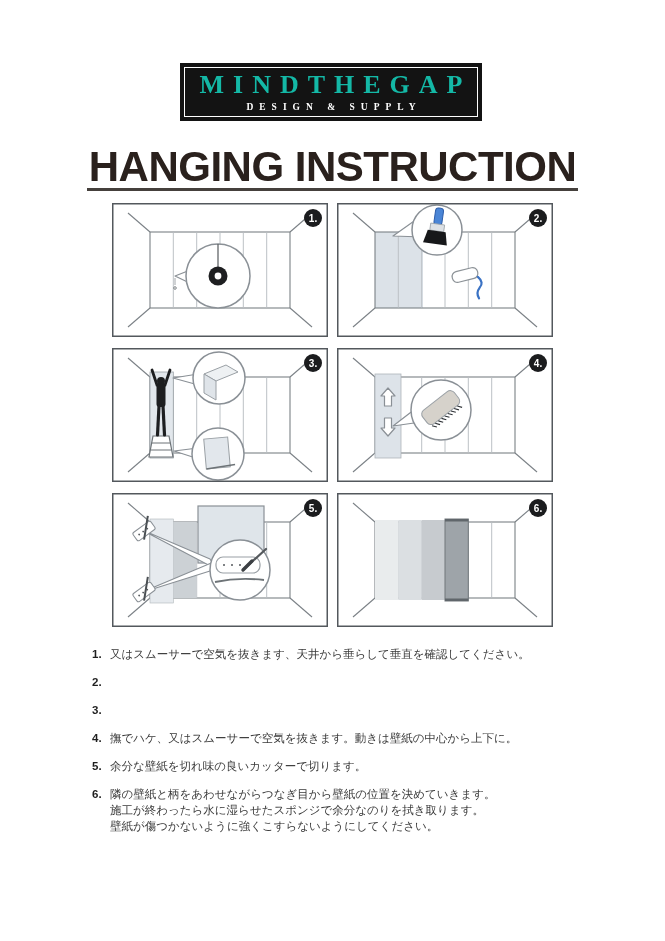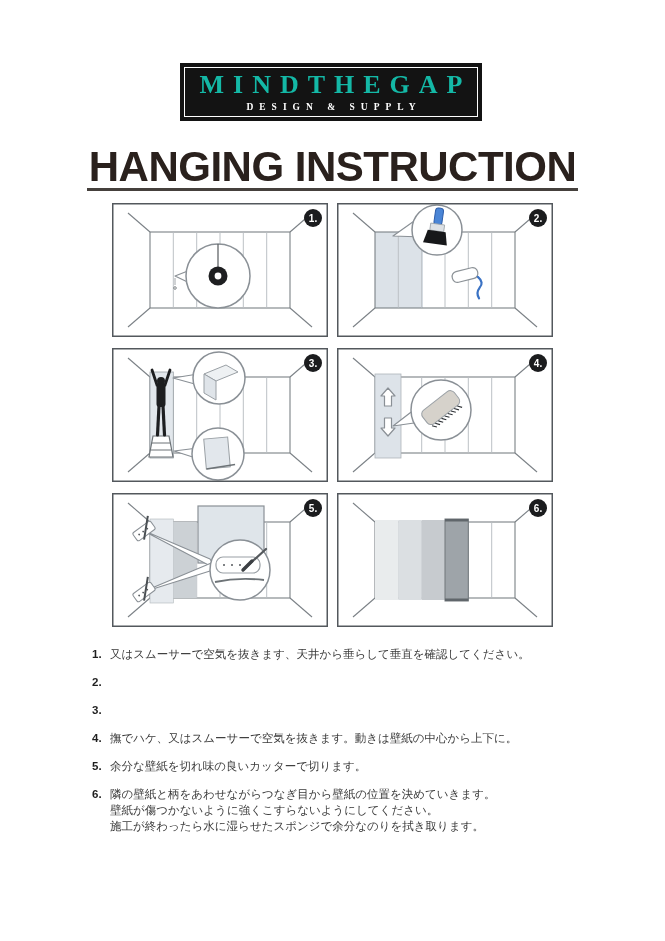--- a/index.html
+++ b/index.html
@@ -271,19 +271,19 @@
     <div class="instr">
       <span class="instr-num">5.</span>
       <span class="instr-lines">
           <span class="instr-line">余分な壁紙を切れ味の良いカッターで切ります。</span>
         </span>
     </div>
     <div class="instr">
       <span class="instr-num">6.</span>
       <span class="instr-lines">
         <span class="instr-line">隣の壁紙と柄をあわせながらつなぎ目から壁紙の位置を決めていきます。</span>
+        <span class="instr-line">施工が終わったら水に湿らせたスポンジで余分なのりを拭き取ります。</span>
         <span class="instr-line">壁紙が傷つかないように強くこすらないようにしてください。</span>
-        <span class="instr-line">施工が終わったら水に湿らせたスポンジで余分なのりを拭き取ります。</span>
       </span>
     </div>
   </div>
 
 </div>
 
 </body></html>

